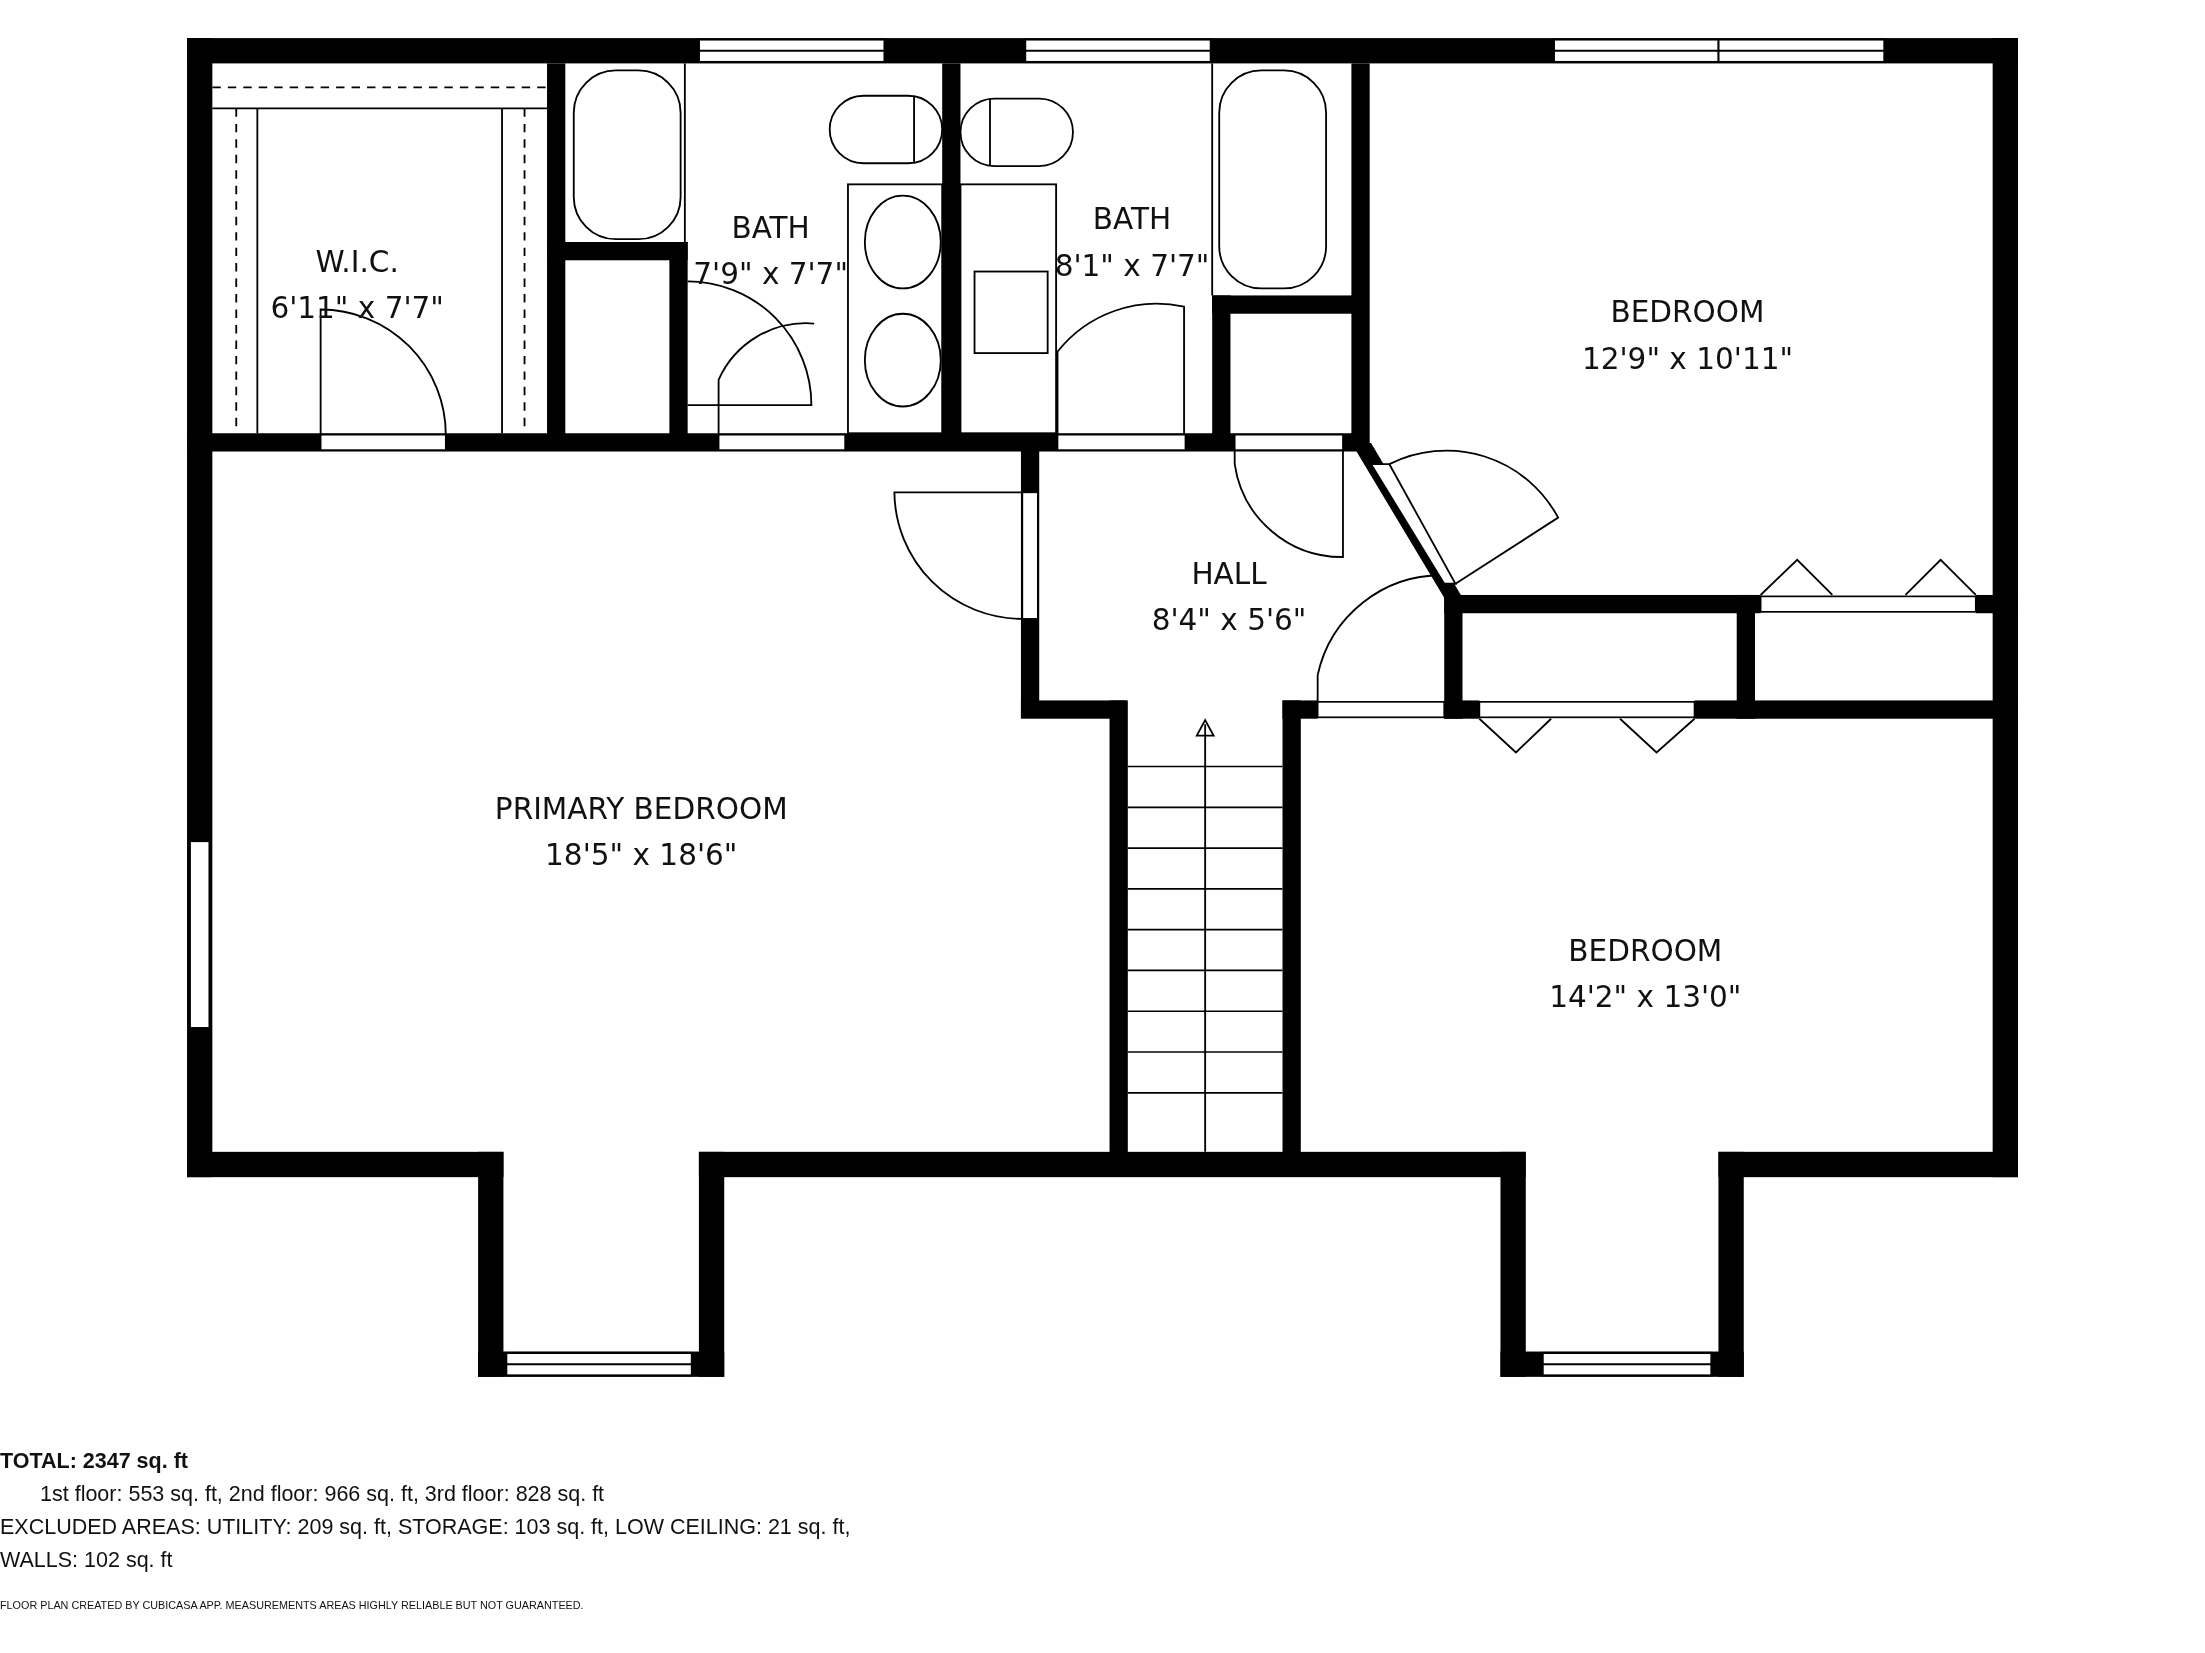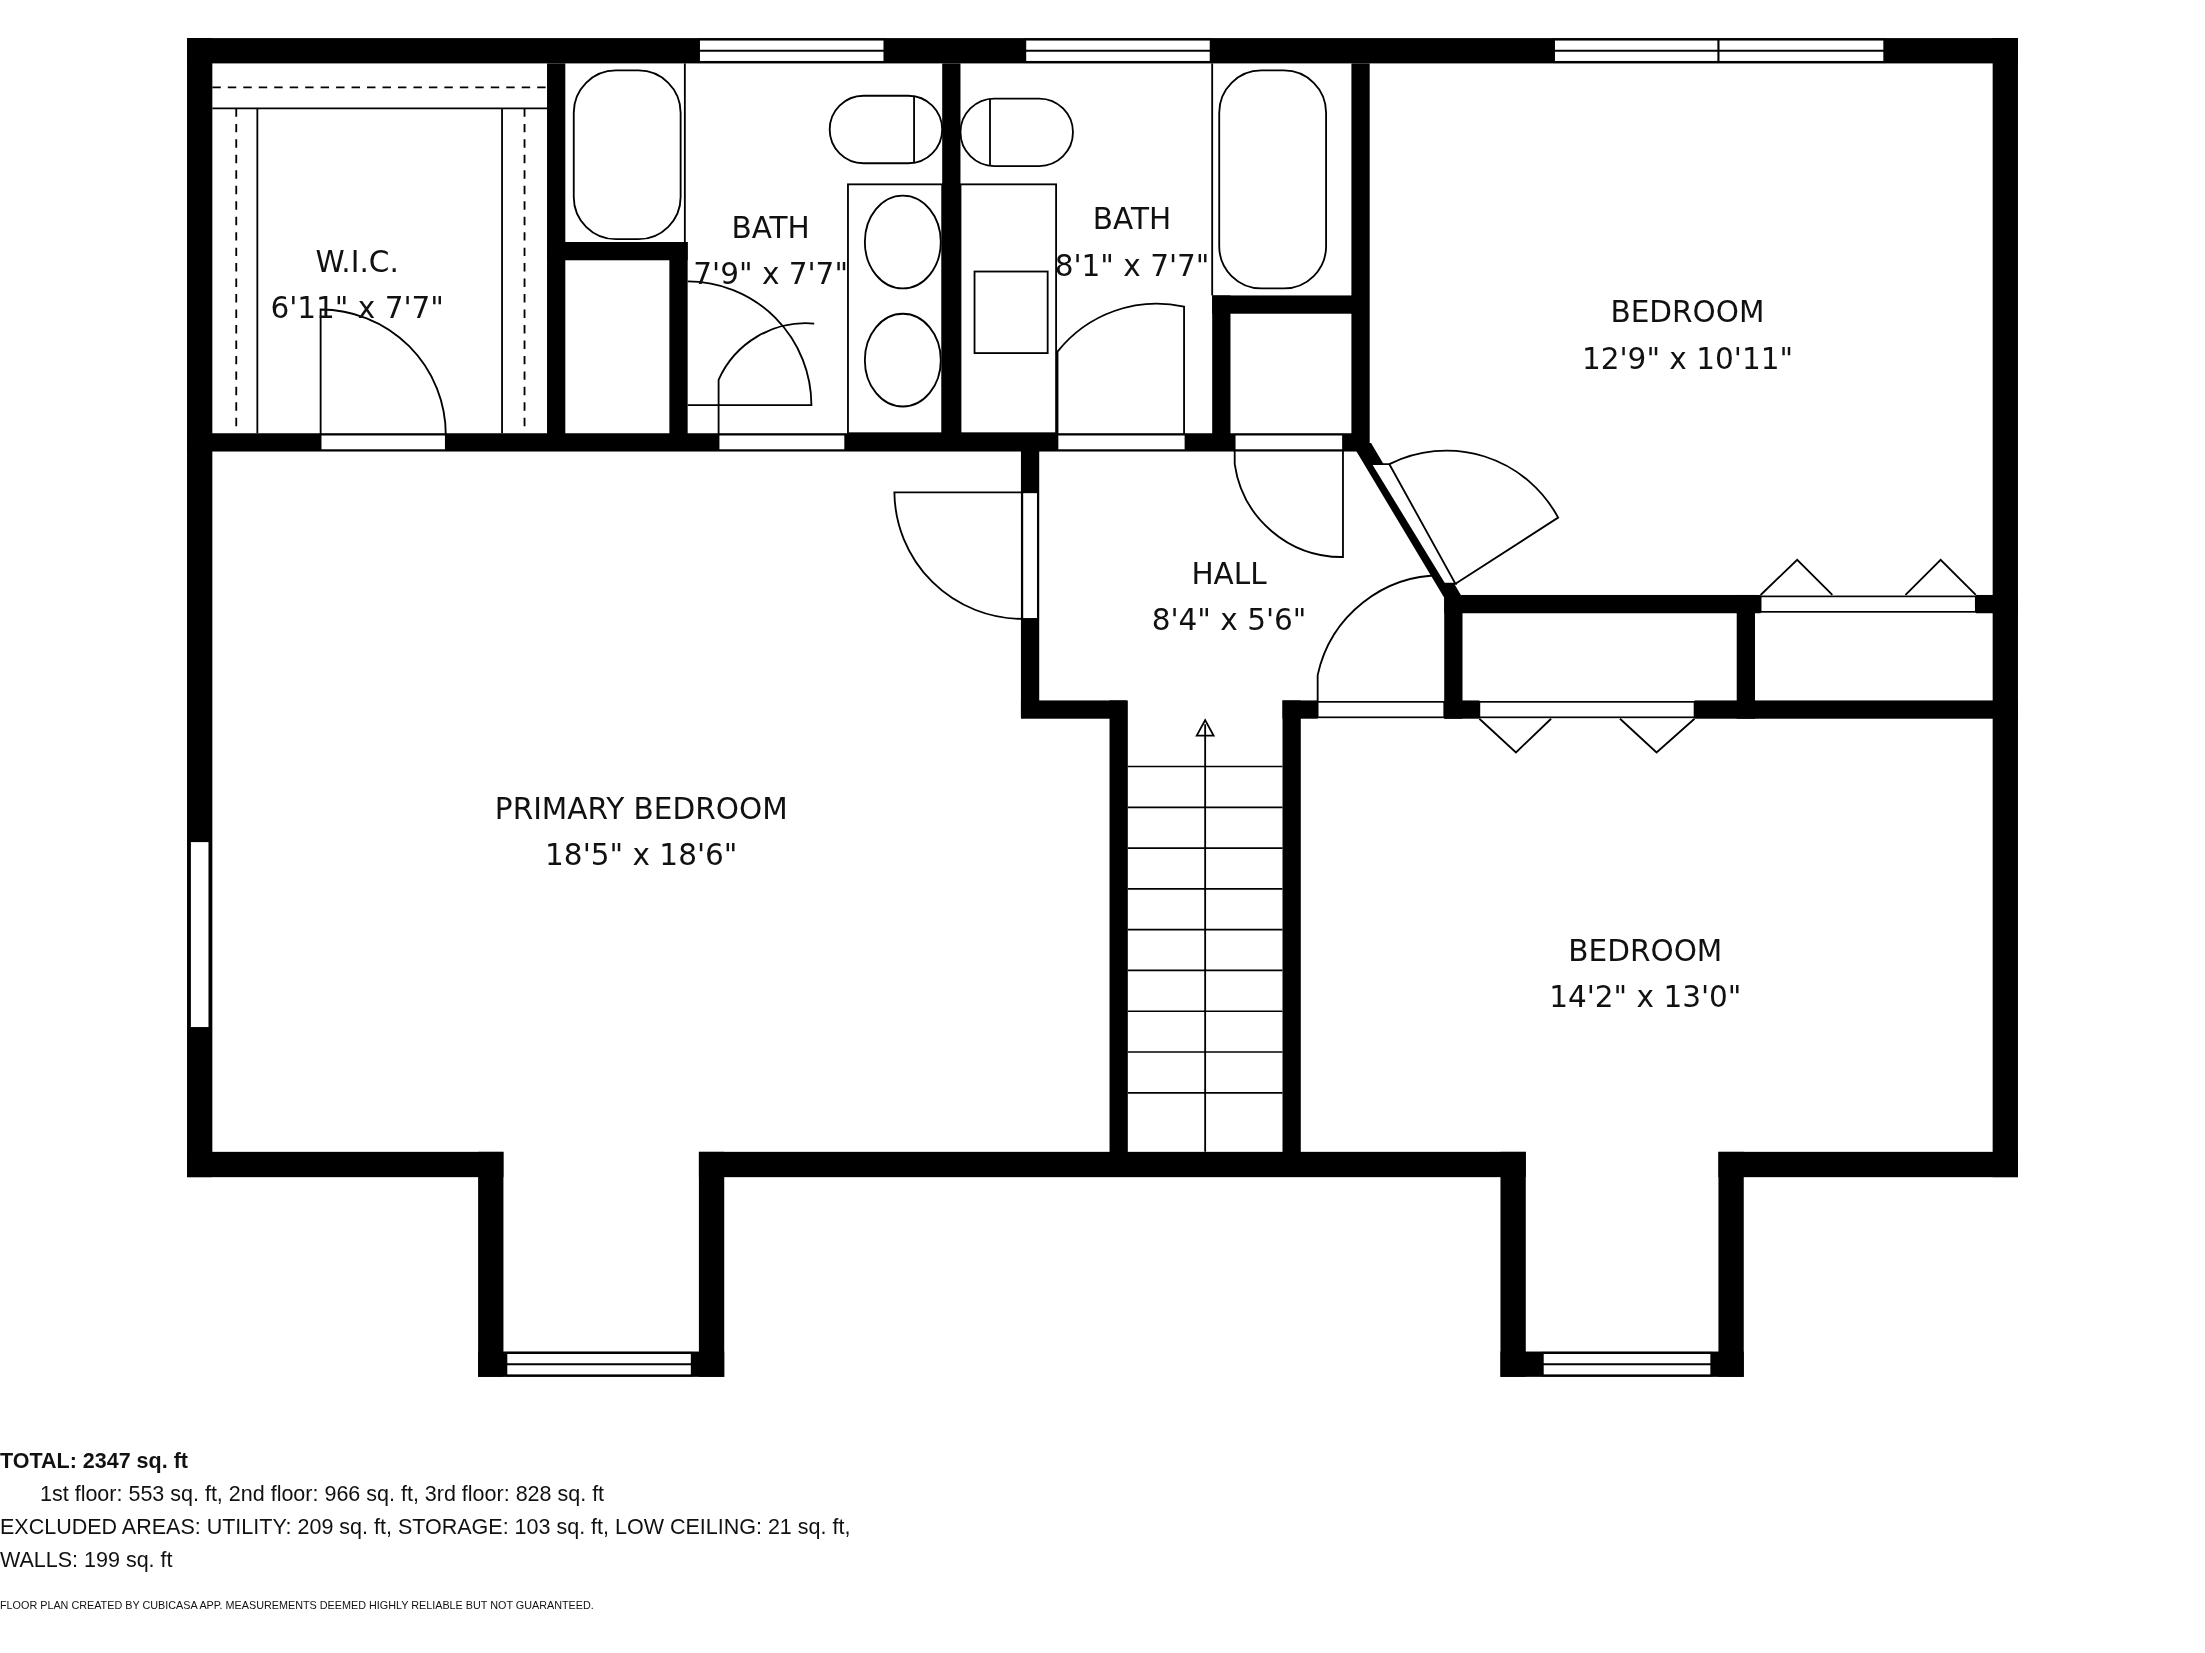--- a/index.html
+++ b/index.html
@@ -160,15 +160,15 @@
     <text class="lbl" x="456" y="582">PRIMARY BEDROOM</text>
     <text class="lbl" x="456" y="615">18'5" x 18'6"</text>
     <text class="lbl" x="1170" y="683">BEDROOM</text>
     <text class="lbl" x="1170" y="716">14'2" x 13'0"</text>
   </g>
 </svg>
 
 <div class="foot ft-total">TOTAL: 2347 sq. ft</div>
 <div class="foot ft-line ft-l1">1st floor: 553 sq. ft, 2nd floor: 966 sq. ft, 3rd floor: 828 sq. ft</div>
 <div class="foot ft-line ft-l2">EXCLUDED AREAS: UTILITY: 209 sq. ft, STORAGE: 103 sq. ft, LOW CEILING: 21 sq. ft,</div>
-<div class="foot ft-line ft-l3">WALLS: 199 sq. ft</div>
-<div class="foot ft-credit">FLOOR PLAN CREATED BY CUBICASA APP. MEASUREMENTS DEEMED HIGHLY RELIABLE BUT NOT GUARANTEED.</div>
+<div class="foot ft-line ft-l3">WALLS: 102 sq. ft</div>
+<div class="foot ft-credit">FLOOR PLAN CREATED BY CUBICASA APP. MEASUREMENTS AREAS HIGHLY RELIABLE BUT NOT GUARANTEED.</div>
 
 
 </body></html>

